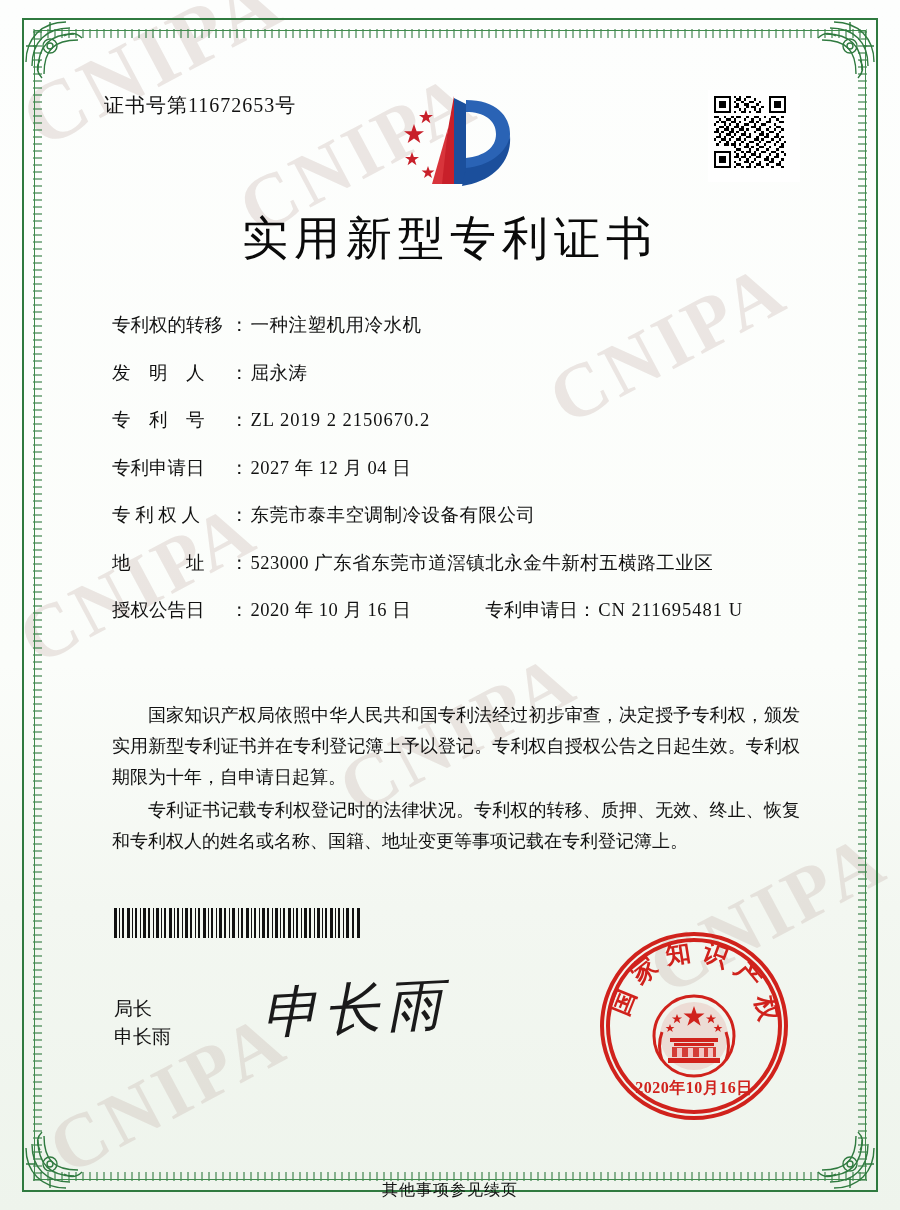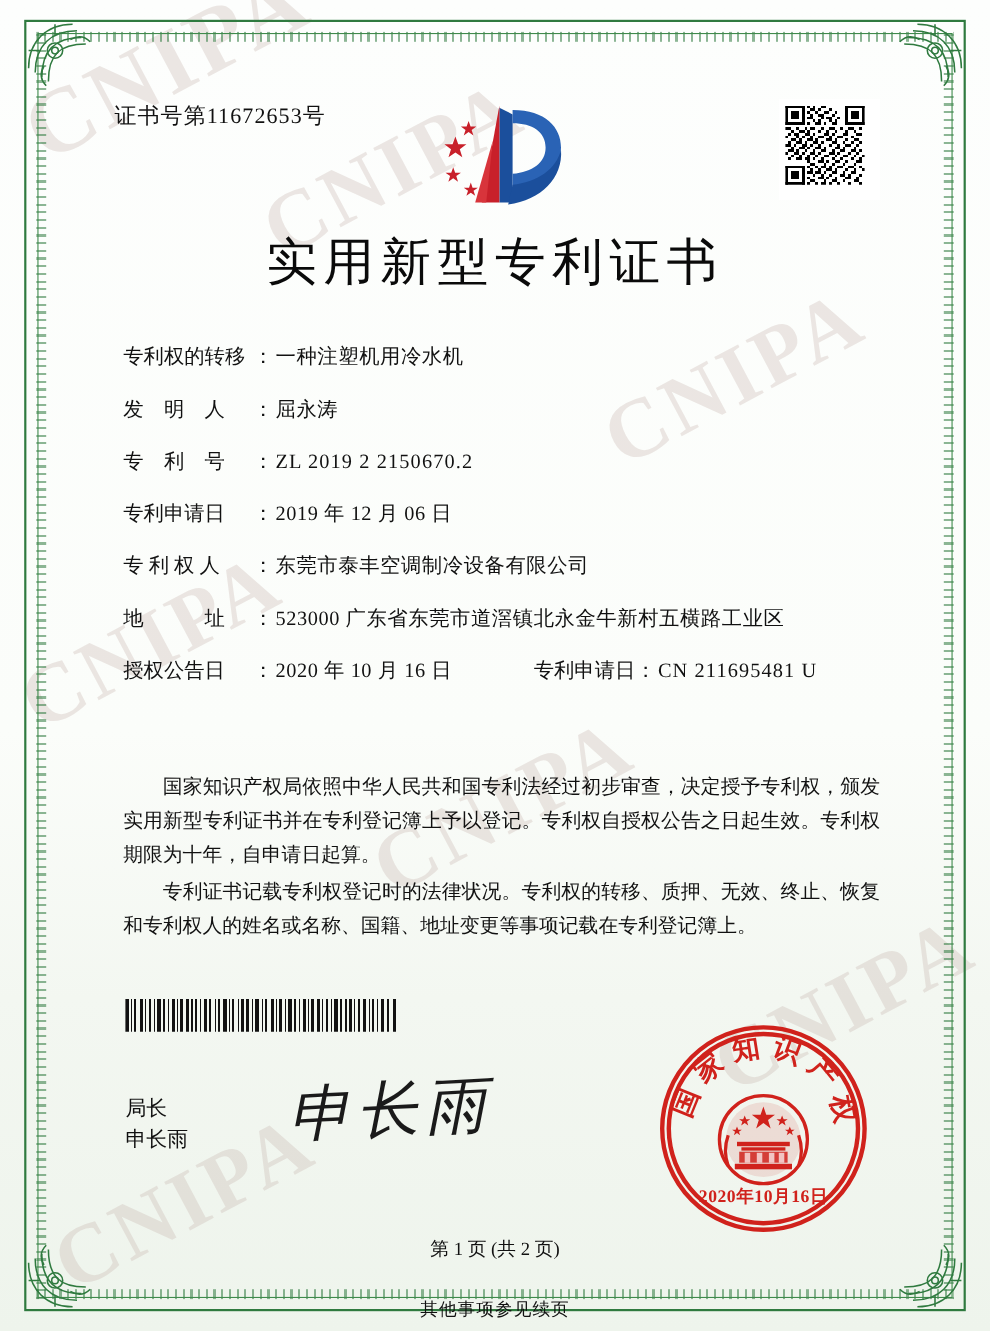--- a/index.html
+++ b/index.html
@@ -529,21 +529,21 @@
       <span class="f-value">屈永涛</span>
     </div>
     <div class="field">
       <span class="f-label">专　利　号</span>
       <span class="f-colon">：</span>
       <span class="f-value mono">ZL 2019 2 2150670.2</span>
     </div>
     <div class="field">
       <span class="f-label">专利申请日</span>
       <span class="f-colon">：</span>
-      <span class="f-value">2019 年 12 月 06 日</span>
+      <span class="f-value">2027 年 12 月 04 日</span>
     </div>
     <div class="field">
       <span class="f-label">专 利 权 人</span>
       <span class="f-colon">：</span>
       <span class="f-value">东莞市泰丰空调制冷设备有限公司</span>
     </div>
     <div class="field">
       <span class="f-label">地　　　址</span>
       <span class="f-colon">：</span>
       <span class="f-value">523000 广东省东莞市道滘镇北永金牛新村五横路工业区</span>
@@ -671,16 +671,15 @@
           <path d="M-32,-4 q-5,14 0,28" stroke="#d0221c" stroke-width="3" fill="none"></path>
           <path d="M32,-4 q5,14 0,28" stroke="#d0221c" stroke-width="3" fill="none"></path>
         </g>
       </g>
 
       <polygon points="98,176 99.6,180.5 104.4,180.5 100.5,183.3 102,187.8 98,185 94,187.8 95.5,183.3 91.6,180.5 96.4,180.5" fill="#d0221c" opacity="0"></polygon>
     </svg>
   </div>
   <div class="seal-date">2020年10月16日</div>
 
-  <div class="page-no">第 1 页 (共 2 页)</div>
   <div class="footer-note">其他事项参见续页</div>
 
 </div>
 
 </body></html>

